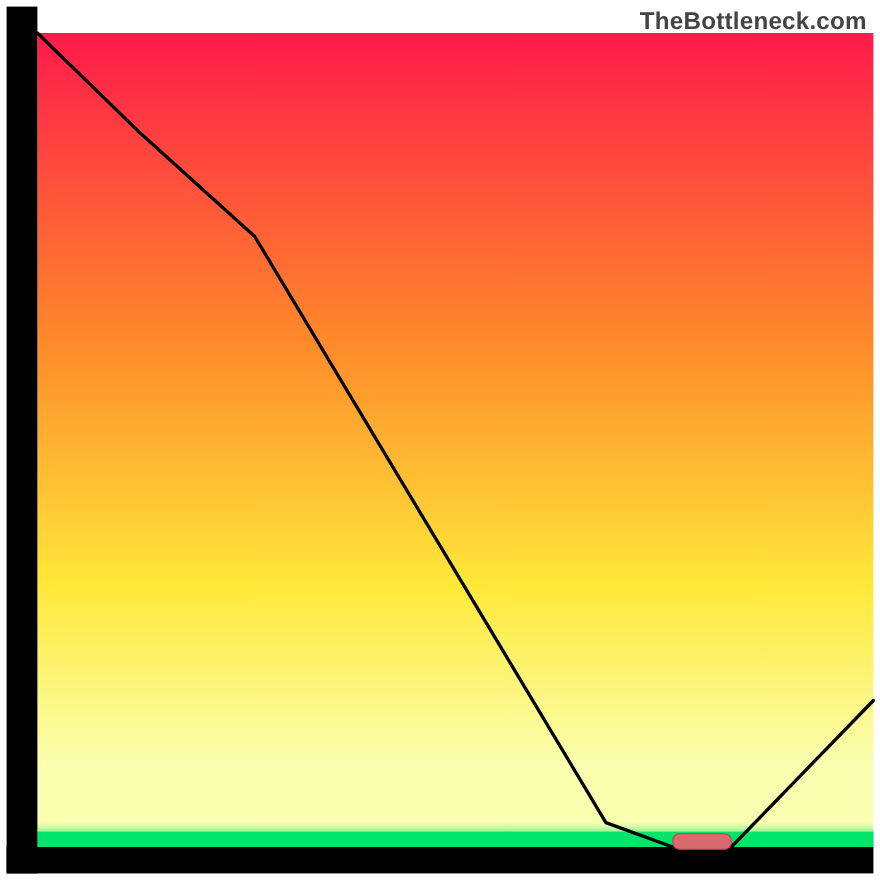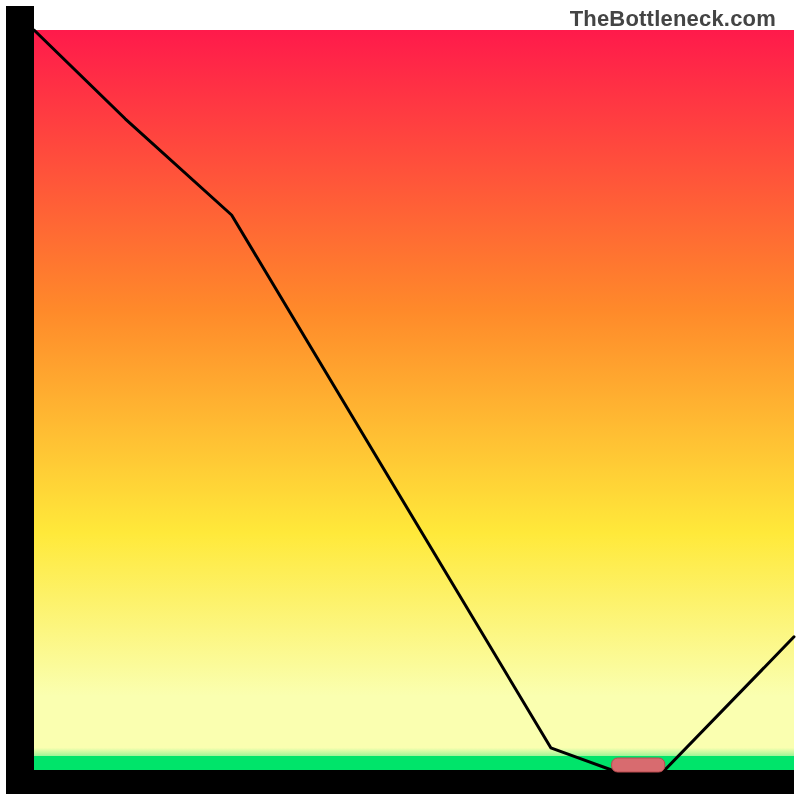--- a/index.html
+++ b/index.html
@@ -12,21 +12,21 @@
   }
   .frame {
     position: relative;
     width: 800px;
     height: 800px;
     box-sizing: border-box;
   }
   .watermark {
     position: absolute;
     top: 6px;
-    right: 24px;
+    right: 12px;
     color: #444;
     font-size: 22px;
     font-weight: 600;
     letter-spacing: 0.2px;
     user-select: none;
   }
   svg {
     display: block;
   }
 </style>

